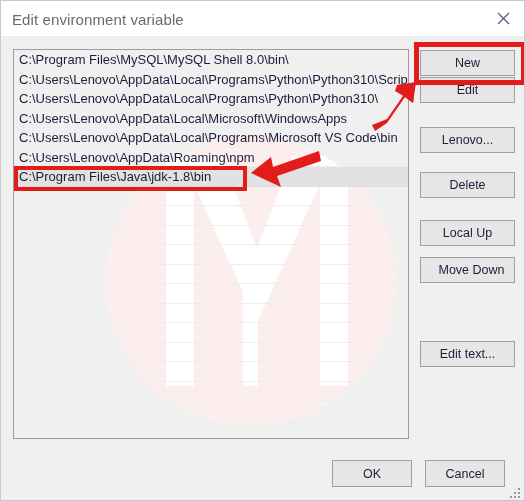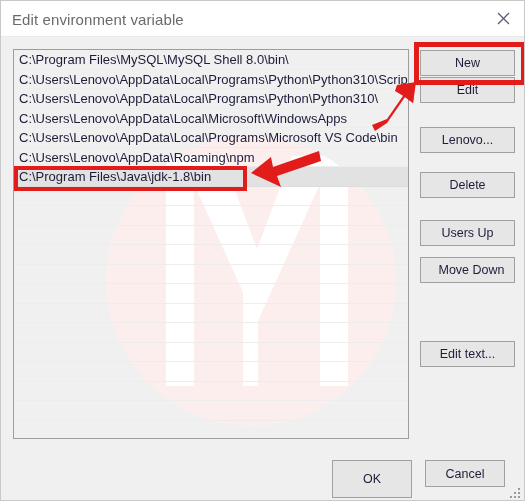--- a/index.html
+++ b/index.html
@@ -118,21 +118,21 @@
   }
 
   #btn-new       { left: 419px; top: 49px; }
   #btn-edit      { left: 419px; top: 76px; }
   #btn-browse    { left: 419px; top: 126px; }
   #btn-delete    { left: 419px; top: 151px; margin-top: 20px; }
   #btn-moveup    { left: 419px; top: 219px; }
   #btn-movedown  { left: 419px; top: 256px; padding-left: 8px; }
   #btn-edittext  { left: 419px; top: 312px; margin-top: 28px; }
 
-  #btn-ok        { left: 331px; top: 459px; width: 80px; height: 38px; }
+  #btn-ok        { left: 331px; top: 459px; width: 80px; height: 27px; }
   #btn-cancel    { left: 424px; top: 459px; width: 80px; height: 27px; }
 
   
   .anno-box {
     position: absolute;
     border: 5px solid #e21b1b;
     box-sizing: border-box;
     pointer-events: none;
   }
   #anno-new-box {
@@ -212,21 +212,21 @@
     <div class="row empty"></div>
     <div class="row empty"></div>
     <div class="row empty"></div>
     <div class="row empty"></div>
   </div>
 
   <button class="btn" id="btn-new">New</button>
   <button class="btn" id="btn-edit">Edit</button>
   <button class="btn" id="btn-browse">Lenovo...</button>
   <button class="btn" id="btn-delete">Delete</button>
-  <button class="btn" id="btn-moveup">Users Up</button>
+  <button class="btn" id="btn-moveup">Local Up</button>
   <button class="btn" id="btn-movedown">Move Down</button>
   <button class="btn" id="btn-edittext">Edit text...</button>
 
   <button class="btn" id="btn-ok">OK</button>
   <button class="btn" id="btn-cancel">Cancel</button>
 
   <div class="grip">
     <svg width="12" height="12" viewBox="0 0 12 12">
       <g fill="#9a9a9a">
         <rect x="9" y="9" width="2" height="2"></rect>

